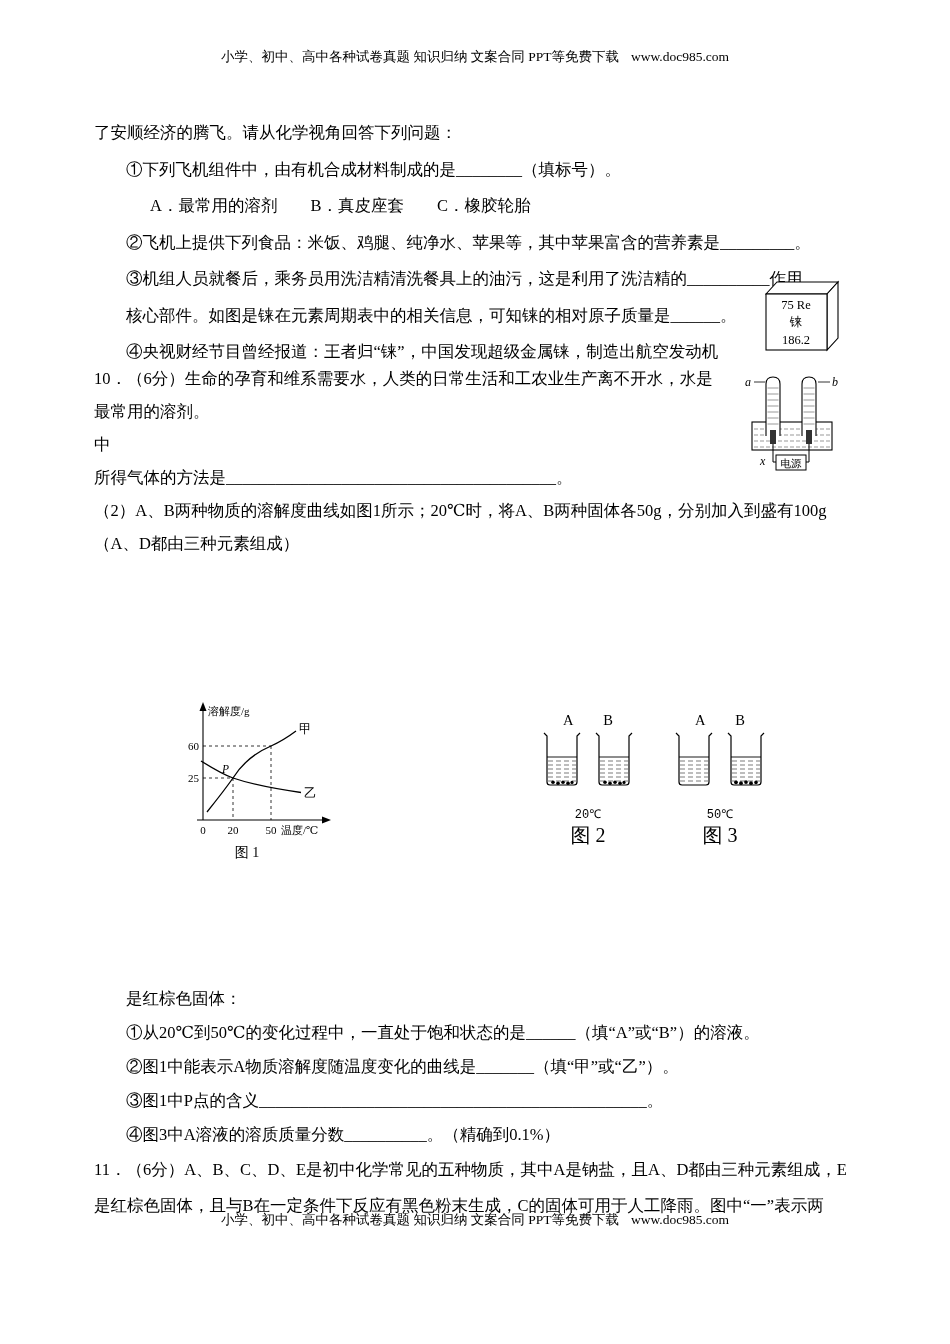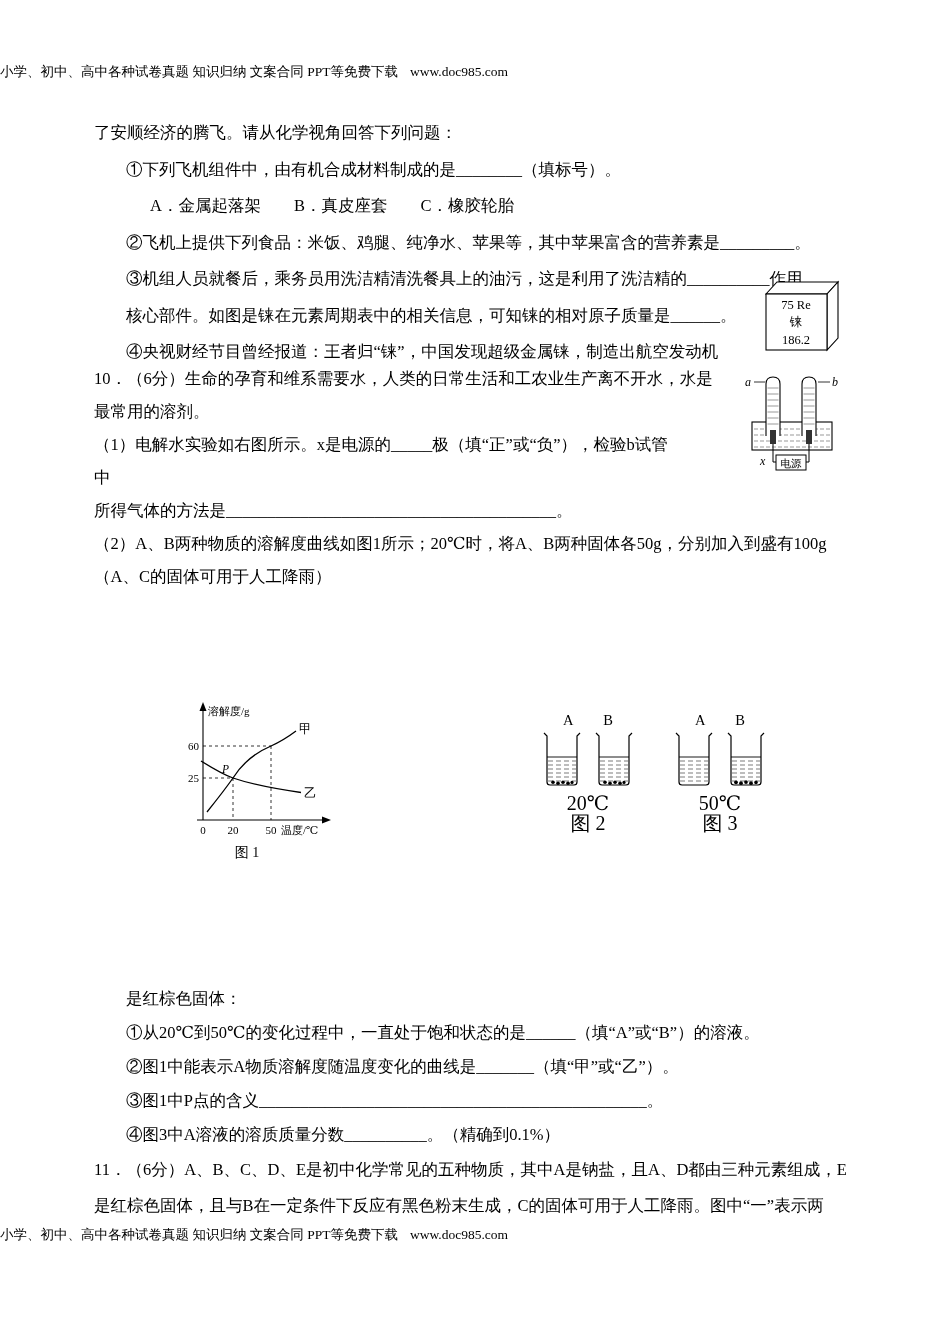--- a/index.html
+++ b/index.html
@@ -1,76 +1,75 @@
 <!DOCTYPE html>
 <html><head>
 <meta charset="utf-8">
 <style>
   html,body{margin:0;padding:0;}
   body{background:#ffffff;}
   .page{position:relative;width:950px;height:1344px;background:#fff;color:#000;
         font-family:"Liberation Serif","DejaVu Serif",serif;overflow:hidden;}
-  .hdr,.ftr{position:absolute;left:0;width:100%;font-size:13.5px;
-        color:#000;white-space:nowrap;margin-top:15px;}
+  .hdr,.ftr{position:absolute;left:0;width:100%;text-align:center;font-size:13.5px;
+        color:#000;white-space:nowrap;}
   .hdr{top:48px;}
   .ftr{top:1211px;}
   .hdr .url,.ftr .url{margin-left:12px;}
   .blk{position:absolute;left:90px;width:792px;}
   .blk p{margin:4px;font-size:16.5px;white-space:nowrap;}
   .lh32 p{line-height:32.5px;}
   .lh29 p{line-height:29px;}
   .lh30 p{line-height:30px;}
   .lh32b p{line-height:32px;}
   .ind1{padding-left:32px;}
   .ind2{padding-left:56px;}
   .absfig{position:absolute;}
   .figgrp{position:absolute;text-align:center;}
   .figlabels{display:flex;justify-content:space-around;padding:0 8px;font-size:14.5px;
         line-height:16px;margin-bottom:3px;}
   .figbeakers{display:flex;justify-content:center;gap:12px;}
-  .figtemp{margin-top:6px;font-size:20px;line-height:17px;}
+  .figtemp{margin-top:18px;font-size:12px;line-height:17px;font-family:Liberation Mono, monospace;}
   .figcap{margin-top:3px;font-size:20px;line-height:17px;}
   svg text{font-family:"Liberation Serif","DejaVu Serif",serif;fill:#000;}
 </style>
 </head>
 <body>
 
 <div class="page">
 
   <div class="hdr">
     <span>小学、初中、高中各种试卷真题 知识归纳 文案合同 PPT等免费下载</span><span class="url">www.doc985.com</span>
   </div>
 
   <div class="blk lh32" style="top:113px">
     <p>了安顺经济的腾飞。请从化学视角回答下列问题：</p>
     <p class="ind1">①下列飞机组件中，由有机合成材料制成的是________（填标号）。</p>
-    <p class="ind2">A．金属起落架　　B．真皮座套　　C．橡胶轮胎</p>
+    <p class="ind2">A．最常用的溶剂　　B．真皮座套　　C．橡胶轮胎</p>
     <p class="ind1">②飞机上提供下列食品：米饭、鸡腿、纯净水、苹果等，其中苹果富含的营养素是_________。</p>
     <p class="ind1">③机组人员就餐后，乘务员用洗洁精清洗餐具上的油污，这是利用了洗洁精的__________作用。</p>
     <p class="ind1">核心部件。如图是铼在元素周期表中的相关信息，可知铼的相对原子质量是______。</p>
     <p class="ind1">④央视财经节目曾经报道：王者归“铼”，中国发现超级金属铼，制造出航空发动机</p>
   </div>
 
   <svg class="absfig" style="left:760px;top:278px" width="84" height="78" viewBox="0 0 84 78">
     <polygon points="6,16 17,4 78,4 67,16" fill="#fff" stroke="#000" stroke-width="1.1"></polygon>
     <polygon points="67,16 78,4 78,60 67,72" fill="#fff" stroke="#000" stroke-width="1.1"></polygon>
     <rect x="6" y="16" width="61" height="56" fill="#fff" stroke="#000" stroke-width="1.1"></rect>
     <text x="36" y="31" text-anchor="middle" font-size="12.5">75 Re</text>
     <text x="36" y="48" text-anchor="middle" font-size="12.5">铼</text>
     <text x="36" y="66" text-anchor="middle" font-size="12.5">186.2</text>
   </svg>
 
   <div class="blk lh29" style="top:360px">
     <p>10．（6分）生命的孕育和维系需要水，人类的日常生活和工农业生产离不开水，水是</p>
     <p>最常用的溶剂。</p>
-    <p>（1）电解水实验如右图所示。x是电源的_____极（填“正”或“负”），检验b试管</p>
     <p>中</p>
     <p>所得气体的方法是________________________________________。</p>
     <p>（2）A、B两种物质的溶解度曲线如图1所示；20℃时，将A、B两种固体各50g，分别加入到盛有100g</p>
-    <p>（A、C的固体可用于人工降雨）</p>
+    <p>（A、D都由三种元素组成）</p>
   </div>
 
   <svg class="absfig" style="left:742px;top:372px" width="102" height="110" viewBox="0 0 102 110">
 
     <rect x="10" y="50" width="80" height="28" fill="#fff" stroke="#000" stroke-width="1.1"></rect>
     <g stroke="#555" stroke-width="0.6" stroke-dasharray="4,2">
       <line x1="12" y1="57" x2="88" y2="57"></line>
       <line x1="12" y1="63" x2="88" y2="63"></line>
       <line x1="12" y1="69" x2="88" y2="69"></line>
       <line x1="12" y1="75" x2="88" y2="75"></line>

